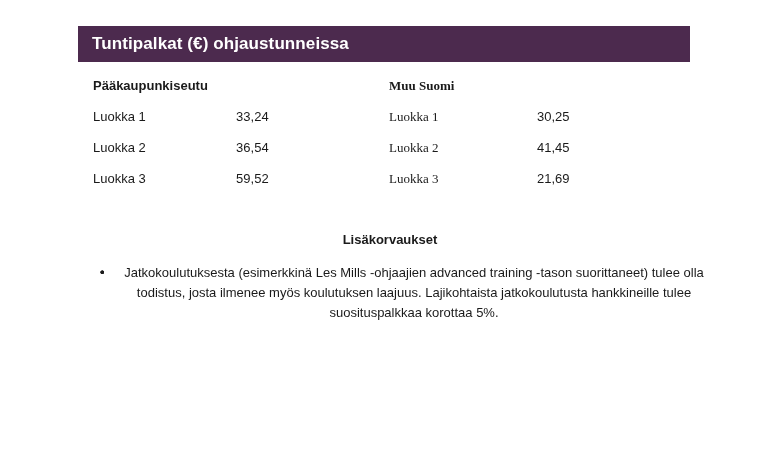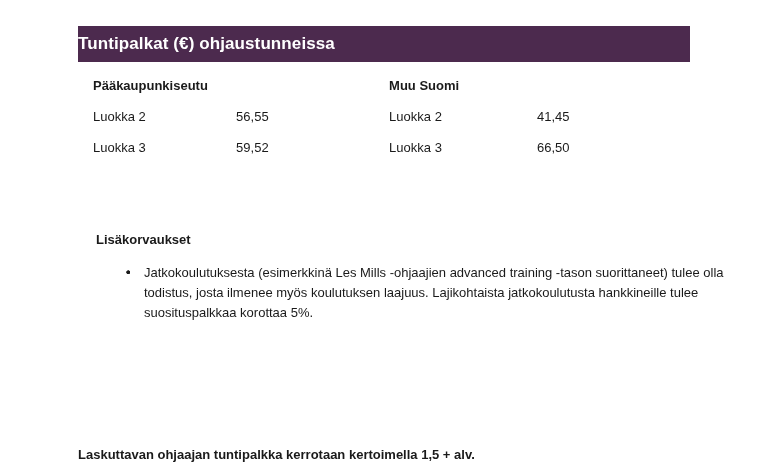--- a/index.html
+++ b/index.html
@@ -28,21 +28,21 @@
     width: 612px;
     height: 36px;
     background: #4c2a4e;
     display: flex;
     align-items: center;
   }
   .title-bar .title-text {
     color: #ffffff;
     font-size: 17px;
     font-weight: bold;
-    padding-left: 0;
+    padding-left: 14px;
     letter-spacing: 0.1px;
   }
   
   .rates {
     position: absolute;
     left: 78px;
     top: 70px;
     width: 612px;
   }
   .rates table {
@@ -52,32 +52,33 @@
   }
   .rates td, .rates th {
     padding: 0;
     text-align: left;
     vertical-align: top;
     height: 31px;
     line-height: 31px;
   }
   .col-label-a { width: 140px; padding-left: 15px !important; }
   .col-value-a { width: 150px; }
-  .col-label-b { width: 145px; }
+  .col-label-b { width: 145px; font-family: Liberation Serif, serif; }
   .col-value-b { width: 150px; }
   .hdr {
     font-weight: bold;
     font-size: 13px;
   }
   
   .extras {
     position: absolute;
-    left: 96px;
+    left: 70px;
     top: 232px;
     width: 640px;
+    text-align: center;
   }
   .extras-heading {
     font-size: 13px;
     font-weight: bold;
     margin: 0 0 14px 0;
   }
   .bullets {
     margin: 0;
     padding: 0;
     list-style: none;
@@ -115,30 +116,36 @@
   </div>
 
   <div class="rates">
     <table>
       <tbody>
         <tr>
           <th class="col-label-a hdr" colspan="2">Pääkaupunkiseutu</th>
           <th class="col-label-b hdr" colspan="2">Muu Suomi</th>
         </tr>
         <tr>
+          <td class="col-label-a">Luokka 1</td>
+          <td class="col-value-a">33,24</td>
+          <td class="col-label-b">Luokka 1</td>
+          <td class="col-value-b">30,25</td>
+        </tr>
+        <tr>
           <td class="col-label-a">Luokka 2</td>
-          <td class="col-value-a">56,55</td>
+          <td class="col-value-a">36,54</td>
           <td class="col-label-b">Luokka 2</td>
           <td class="col-value-b">41,45</td>
         </tr>
         <tr>
           <td class="col-label-a">Luokka 3</td>
           <td class="col-value-a">59,52</td>
           <td class="col-label-b">Luokka 3</td>
-          <td class="col-value-b">66,50</td>
+          <td class="col-value-b">21,69</td>
         </tr>
       </tbody>
     </table>
   </div>
 
   <div class="extras">
     <p class="extras-heading">Lisäkorvaukset</p>
     <ul class="bullets">
       <li>
         <span class="dot">•</span>
@@ -146,15 +153,14 @@
       <li>
         <span class="dot">•</span>
       </li>
       <li>
         <span class="dot">•</span>
         <span>Jatkokoulutuksesta (esimerkkinä Les Mills -ohjaajien advanced training -tason suorittaneet) tulee olla todistus, josta ilmenee myös koulutuksen laajuus. Lajikohtaista jatkokoulutusta hankkineille tulee suosituspalkkaa korottaa 5%.</span>
       </li>
     </ul>
   </div>
 
-  <div class="footnote">Laskuttavan ohjaajan tuntipalkka kerrotaan kertoimella 1,5 + alv.</div>
 
 </div>
 
 </body></html>

